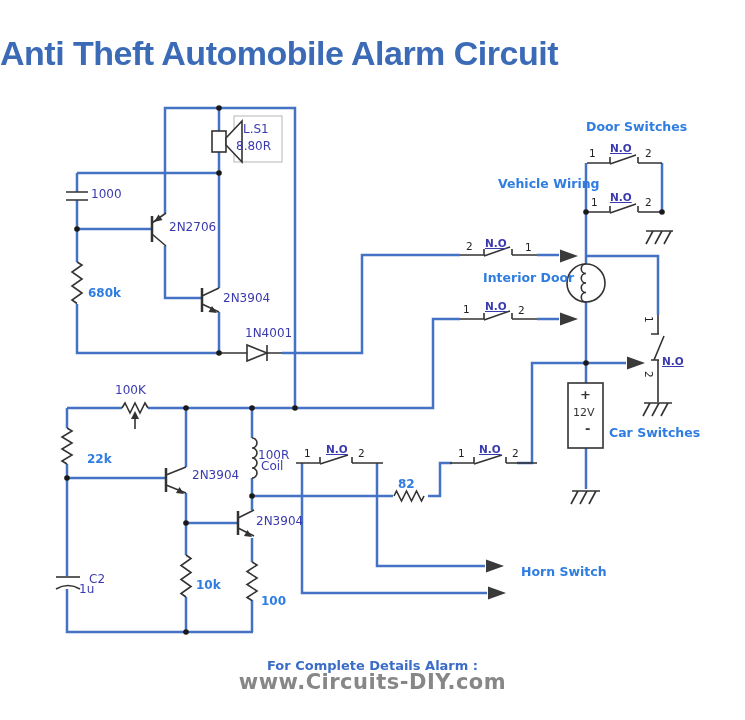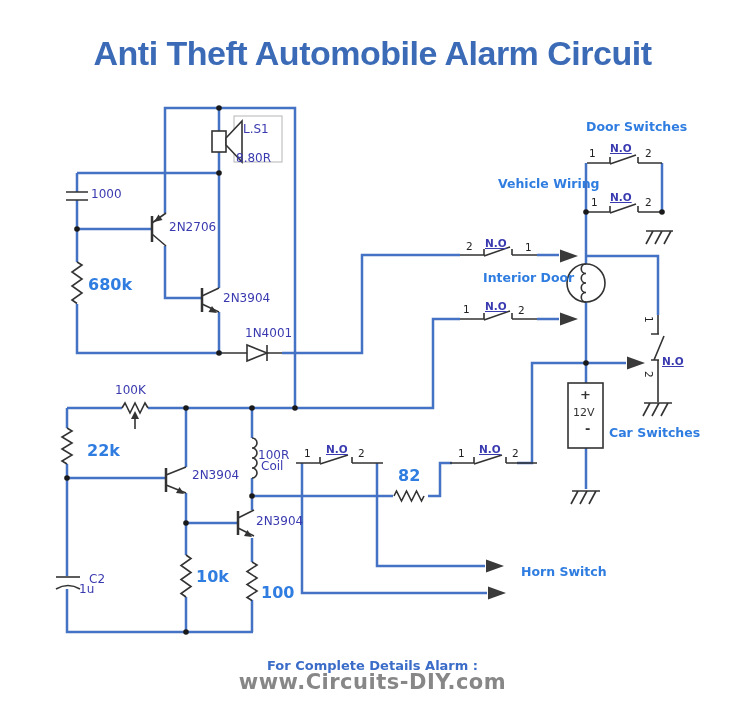--- a/index.html
+++ b/index.html
@@ -1,26 +1,26 @@
 <!DOCTYPE html>
 <html><head>
 <meta charset="utf-8">
 <style>
   html,body{margin:0;padding:0;background:#fff;}
   #stage{position:relative;width:745px;height:720px;background:#fff;overflow:hidden;
          font-family:"Liberation Sans",sans-serif;}
   #wires{position:absolute;left:0;top:0;}
   .lb{position:absolute;white-space:nowrap;line-height:1;}
-  .title{left:0;right:0;top:36px;text-align:center;font-weight:bold;font-size:34px;
+  .title{left:0;right:0;top:36px;font-weight:bold;font-size:34px;
          letter-spacing:-0.5px;color:#3b6ab6;font-family:"Liberation Sans",sans-serif;}
   .ind{font-family:"DejaVu Sans",sans-serif;font-size:12px;color:#3a3ab0;}
   .no{font-family:"DejaVu Sans",sans-serif;font-size:10.5px;font-weight:bold;color:#3a3ab0;text-decoration:underline;}
   .tn{font-family:"DejaVu Sans",sans-serif;font-size:10.5px;color:#222;}
   .rot{transform:rotate(90deg);transform-origin:left top;}
-  .val{font-family:"DejaVu Sans",sans-serif;font-size:16px;font-weight:bold;color:#2f7de0;}
+  .val{font-family:"DejaVu Sans",sans-serif;font-size:12px;font-weight:bold;color:#2f7de0;margin-top:10px;}
   .sec{font-family:"DejaVu Sans",sans-serif;font-size:12.5px;font-weight:bold;color:#2f7de0;}
   .bat{font-family:"DejaVu Sans",sans-serif;color:#333;}
   .f1{left:0;right:0;top:659px;text-align:center;font-size:13px;font-weight:bold;color:#3a6cc8;
       font-family:"DejaVu Sans",sans-serif;}
   .f2{left:0;right:0;top:672px;text-align:center;font-size:21px;font-weight:bold;color:#878787;
       letter-spacing:.5px;font-family:"DejaVu Sans",sans-serif;}
 </style>
 </head>
 <body>
 
@@ -186,21 +186,21 @@
       <circle cx="186" cy="632" r="2.8"></circle>
         <circle cx="586" cy="212" r="2.8"></circle>
       <circle cx="662" cy="212" r="2.8"></circle>
         <circle cx="586" cy="363" r="2.8"></circle>
     </g>
   </svg>
 
   <div class="lb title">Anti Theft Automobile Alarm Circuit</div>
 
   <span class="lb ind" style="left:243px;top:123px">L.S1</span>
-  <span class="lb ind" style="left:236px;top:152px">8.80R</span>
+  <span class="lb ind" style="left:236px;top:140px">8.80R</span>
   <span class="lb ind" style="left:91px;top:188px">1000</span>
   <span class="lb ind" style="left:169px;top:221px">2N2706</span>
   <span class="lb val" style="left:88px;top:277px">680k</span>
   <span class="lb ind" style="left:223px;top:292px">2N3904</span>
   <span class="lb ind" style="left:245px;top:327px">1N4001</span>
   <span class="lb ind" style="left:115px;top:384px">100K</span>
   <span class="lb val" style="left:87px;top:443px">22k</span>
   <span class="lb ind" style="left:192px;top:469px">2N3904</span>
   <span class="lb ind" style="left:258px;top:449px">100R</span>
   <span class="lb ind" style="left:261px;top:460px">Coil</span>

